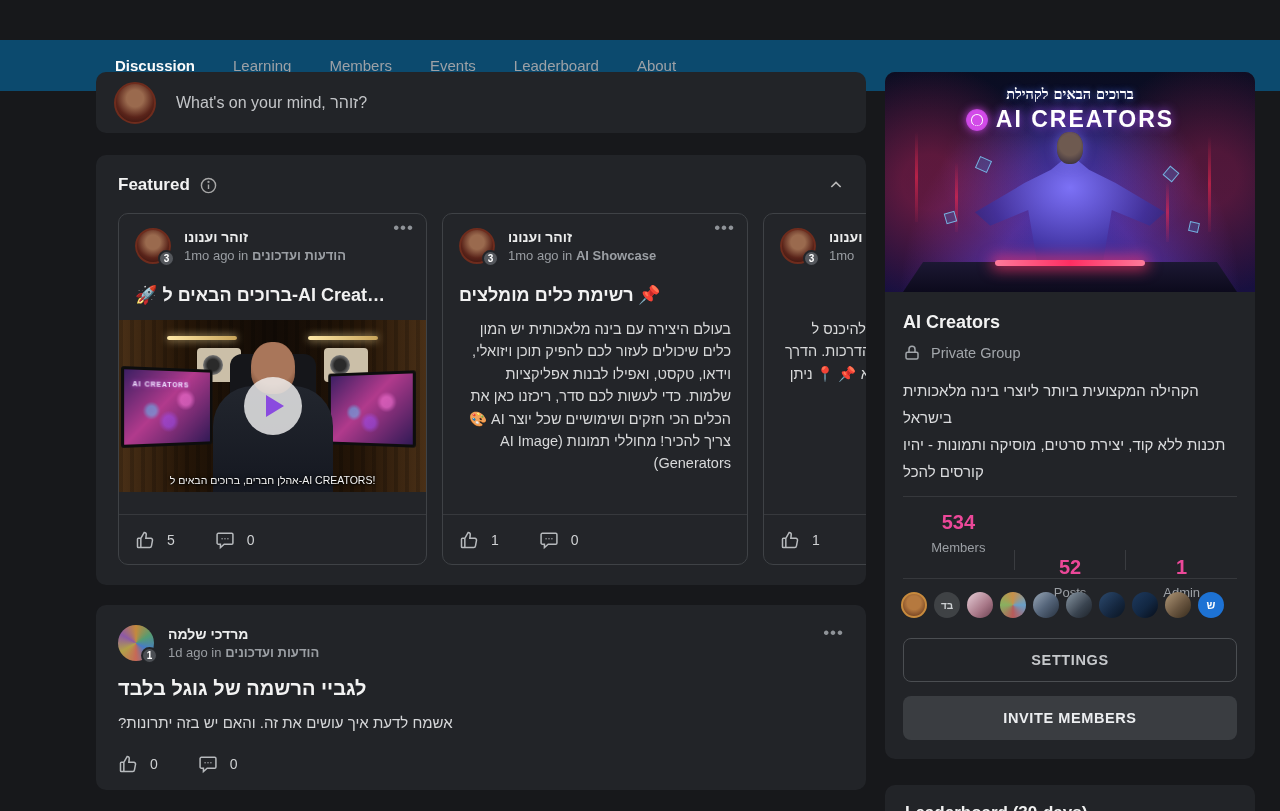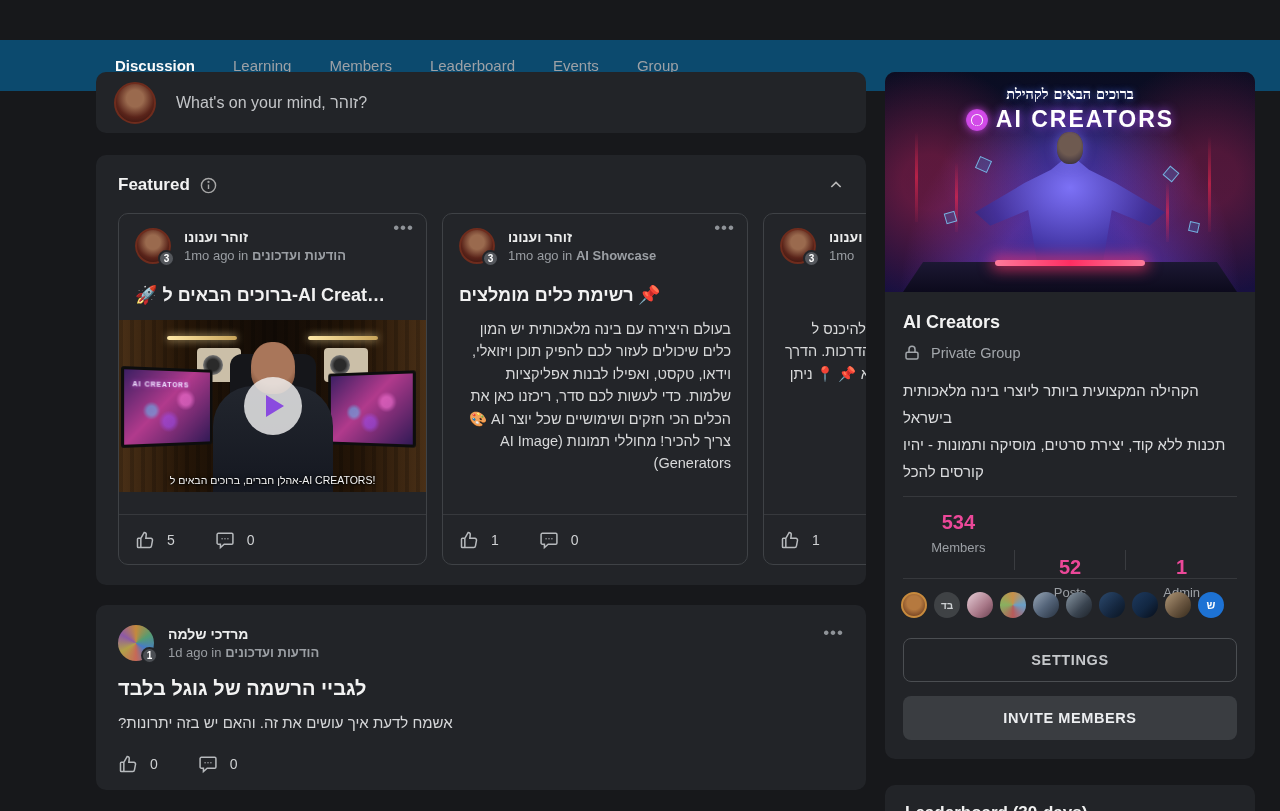--- a/index.html
+++ b/index.html
@@ -120,23 +120,23 @@
   svg { display:block; }
 </style>
 </head>
 <body>
 
 <div class="topbar">
   <div class="tabs">
     <div class="tab active">Discussion</div>
     <div class="tab">Learning</div>
     <div class="tab">Members</div>
+    <div class="tab">Events</div>
     <div class="tab">Leaderboard</div>
-    <div class="tab">Events</div>
-    <div class="tab">Group</div>
+    <div class="tab">About</div>
   </div>
 </div>
 
 <div class="feed">
 
   <div class="card composer">
     <div class="avatar av-zohar av36" style="width:42px;height:42px;"></div>
     <div class="composer-text">What's on your mind, זוהר?</div>
   </div>
 

